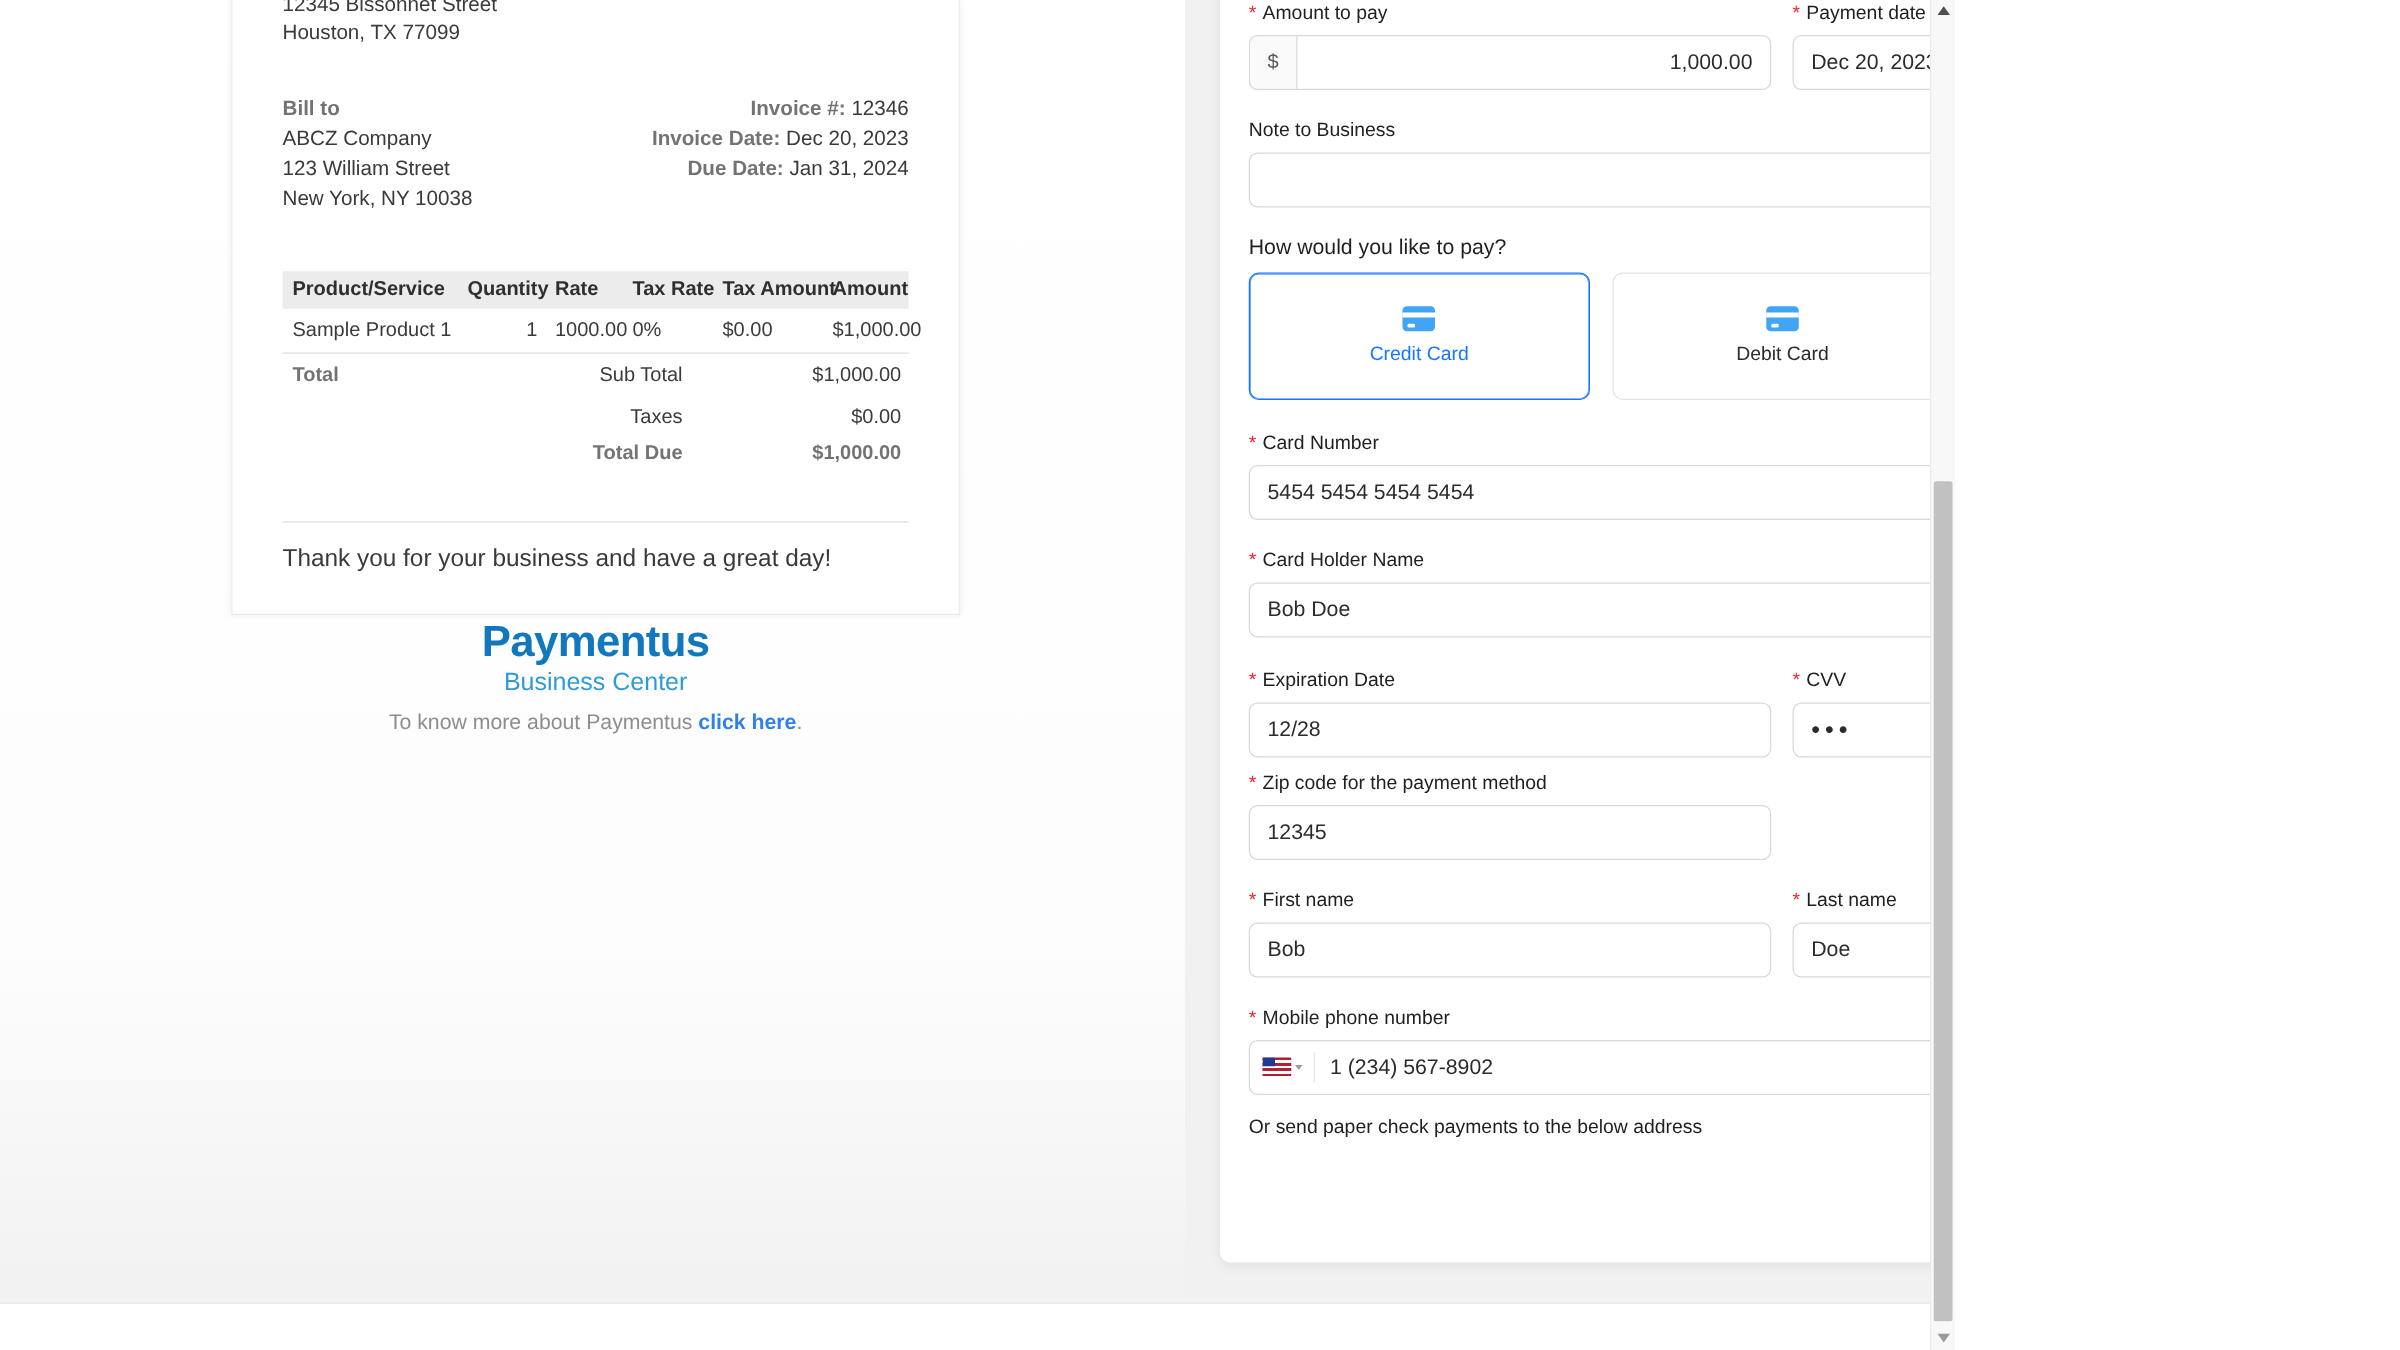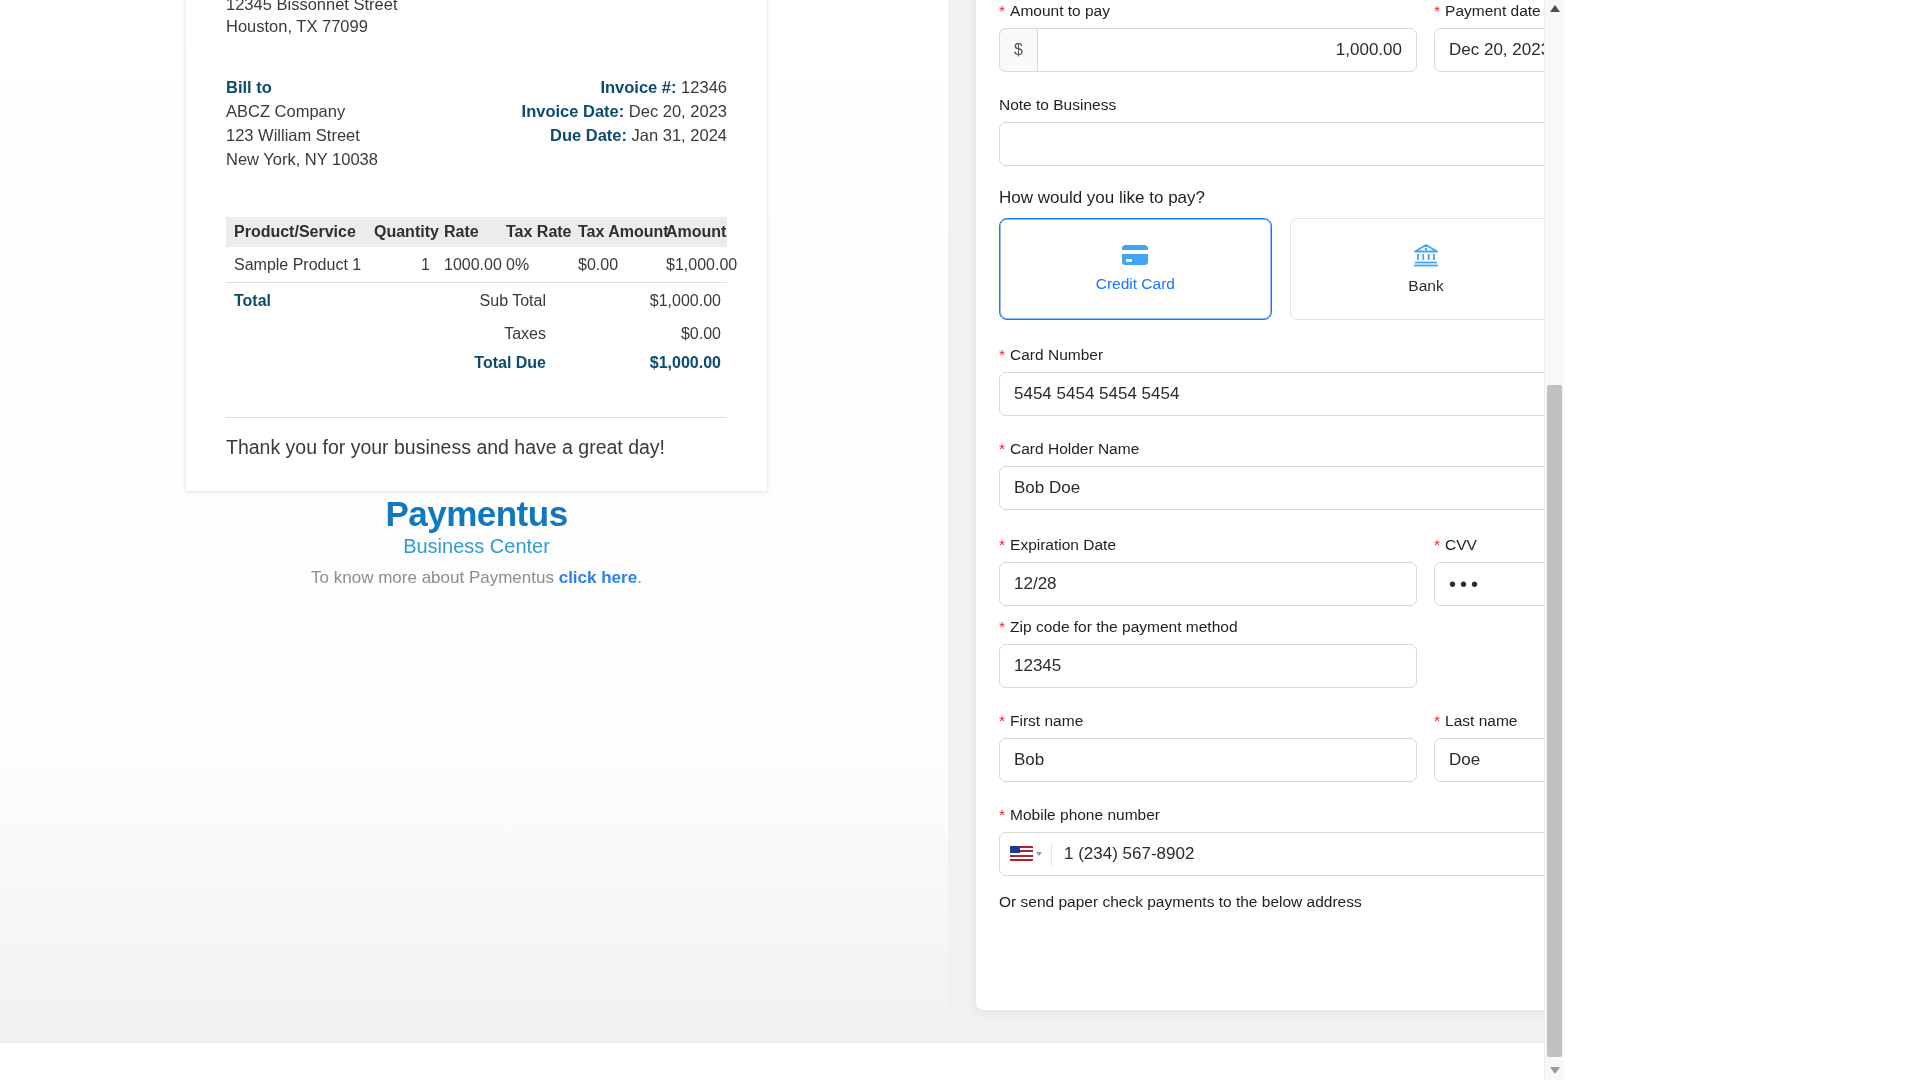--- a/index.html
+++ b/index.html
@@ -10,21 +10,21 @@
   
   .left-pane { position:absolute; left:0; top:0; width:948px; height:1080px;
     background:linear-gradient(180deg,#ffffff 0%,#fdfdfd 70%,#f1f1f1 97%); }
   .invoice-card { position:absolute; left:185px; top:-20px; width:583px; height:512px;
     background:#fff; border:1px solid #ececec; box-shadow:0 1px 5px rgba(0,0,0,0.07);
     padding:12px 40px 0 40px; color:#3a3a3a; font-size:16.5px; overflow:hidden; }
   .inv-line { line-height:22px; }
   .inv-two-col { display:flex; justify-content:space-between; margin-top:38px; }
   .inv-addr div, .inv-meta div { line-height:24px; }
   .inv-meta { text-align:right; }
-  .b { font-weight:bold; color:#0c4a6e; }
+  .b { font-weight:bold; color:#737373; }
   .inv-table { margin-top:46px; font-size:16px; }
   .inv-grid { display:grid; grid-template-columns:140px 56px 76px 72px 88px 1fr; align-items:center; }
   .inv-head { background:#ececec; height:30px; font-weight:bold; color:#2f2f2f; padding:0 6px 0 8px; }
   .inv-row { height:36px; border-bottom:1px solid #ddd; padding:0 6px 0 8px; }
   .ta-r { text-align:right; }
   .cell { white-space:nowrap; }
   .inv-totals { display:grid; grid-template-columns:120px 192px 1fr; padding:0 6px 0 8px; }
   .tot-r1 { height:36px; display:flex; align-items:center; }
   .tot-r2 { height:30px; display:flex; align-items:center; }
   .tot-r3 { height:28px; display:flex; align-items:center; }
@@ -219,20 +219,27 @@
       <div class="section-label" style="margin-top:22px;">How would you like to pay?</div>
       <div class="methods">
         <div class="method-card selected">
           <div class="cc-icon">
               <div class="stripe"></div>
               <div class="dash"></div>
             </div>
           <div class="method-label">Credit Card</div>
         </div>
         <div class="method-card">
+          <div class="cc-icon">
+              <div class="stripe"></div>
+              <div class="dash"></div>
+            </div>
+          <div class="method-label">Debit Card</div>
+        </div>
+        <div class="method-card">
           <svg width="26" height="24" viewBox="0 0 26 24">
             <path d="M13 2 L24 8.5 H2 Z" fill="none" stroke="#41a4f5" stroke-width="1.8" stroke-linejoin="round"></path>
             <circle cx="13" cy="6" r="1.3" fill="#41a4f5"></circle>
             <line x1="5" y1="11" x2="5" y2="17" stroke="#41a4f5" stroke-width="1.8"></line>
             <line x1="10.3" y1="11" x2="10.3" y2="17" stroke="#41a4f5" stroke-width="1.8"></line>
             <line x1="15.7" y1="11" x2="15.7" y2="17" stroke="#41a4f5" stroke-width="1.8"></line>
             <line x1="21" y1="11" x2="21" y2="17" stroke="#41a4f5" stroke-width="1.8"></line>
             <line x1="2" y1="19.5" x2="24" y2="19.5" stroke="#41a4f5" stroke-width="1.8"></line>
             <line x1="1" y1="22.5" x2="25" y2="22.5" stroke="#41a4f5" stroke-width="1.8"></line>
           </svg>

